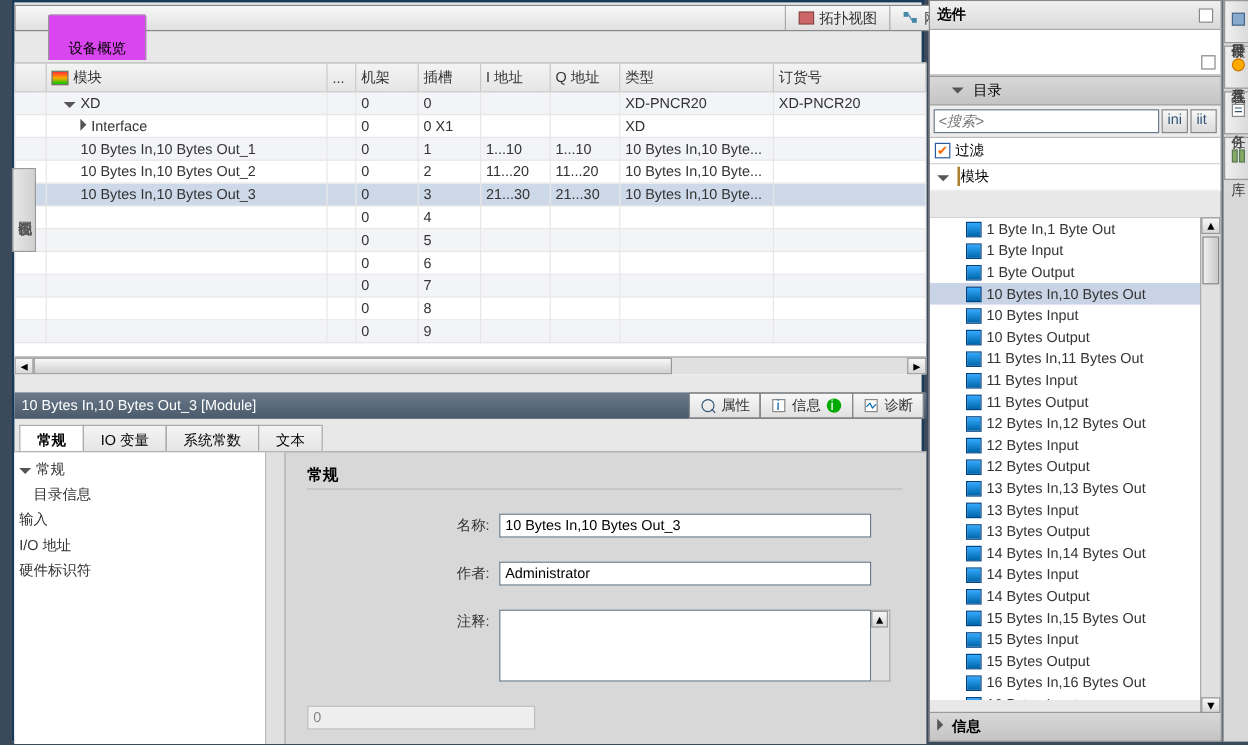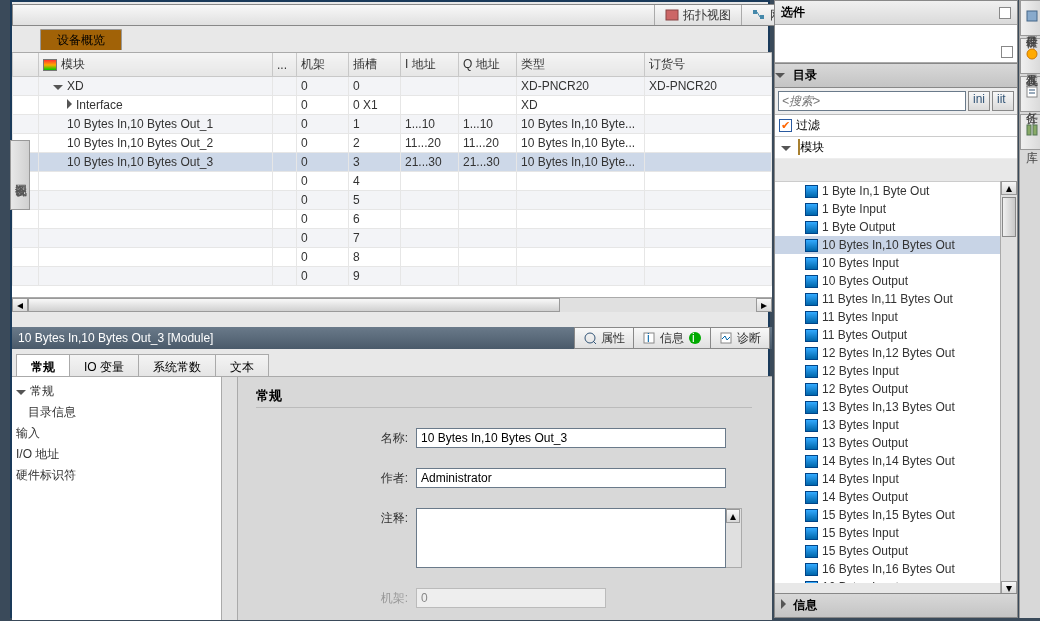--- a/index.html
+++ b/index.html
@@ -9,21 +9,21 @@
 .viewtabs { left: 10; top: 0; width: 904px; height: 22px; background: linear-gradient(#f8f8f8,#e0e0e0); border: 1px solid #888; display: flex; justify-content: flex-end; }
 .viewtab { padding: 2px 10px; border-left: 1px solid #aaa; display: flex; align-items: center; gap: 4px; color: #333; }
 .viewtab.active { background: #fff; }
 .vticon { width: 14px; height: 12px; }
 
 
 .main { position: absolute; left: 10px; top: 0; width: 760px; height: 618px; border: 2px solid #1a3a5a; background: #e8e8e8; }
 
 
 .tabrow { position: absolute; left: 28px; top: 30px; }
-.tab { padding: 3px 16px 3px 16px; background: #a16207; border: 1px solid #999; border-bottom: none; border-radius: 2px 2px 0 0; }
+.tab { padding: 20px 16px 3px 16px; background: #d946ef; border: 1px solid #999; border-bottom: none; border-radius: 2px 2px 0 0; }
 
 
 .tablewrap { position: absolute; left: 0px; top: 50px; width: 760px; height: 260px; background: #fff; border-top: 1px solid #aaa; overflow: hidden; }
 .devtable { width: 100%; border-collapse: collapse; }
 .devtable th { background: linear-gradient(#f4f4f4,#e6e6e6); border: 1px solid #c8c8c8; border-top: none; padding: 3px 4px; text-align: left; font-weight: normal; color: #333; }
 .devtable td { border: 1px solid #e6e6e6; padding: 2px 4px; color: #333; background: #fff; }
 .devtable tr.alt td { background: #f3f4f7; }
 .devtable tr.sel td { background: #cdd8e8; }
 .indent1 { padding-left: 14px !important; }
 .indent2 { padding-left: 28px !important; margin-left: 19px; }
@@ -60,21 +60,21 @@
 .fldrow.dis label { color:#999; }
 .fldrow.dis input { border-color:#bbb; color:#888; background:#eee; max-width:190px; }
 
 
 .leftside { position:absolute; left:10px; top:140px; width:20px; height:70px; background: linear-gradient(90deg,#e8e8e8,#d0d0d0); border:1px solid #999; writing-mode: vertical-rl; text-align:center; font-size:11px; color:#555; }
 
 
 .rightpanel { position:absolute; left:774px; top:0; width:244px; height:618px; background:#e8e8e8; border:1px solid #888; }
 .rtitle { background: linear-gradient(#f0f0f0,#dadada); padding:3px 6px; font-weight:bold; border-bottom:1px solid #aaa; display:flex; justify-content:space-between; align-items:center; }
 .rsmall { background:#fff; height:38px; border-bottom:1px solid #aaa; position:relative; }
-.catbar { padding:3px 0; background: linear-gradient(#d8d8d8,#c4c4c4); border-top:1px solid #888; border-bottom:1px solid #888; display:flex; align-items:center; gap:4px; font-weight:bold; }
+.catbar { padding:3px 18px; background: linear-gradient(#d8d8d8,#c4c4c4); border-top:1px solid #888; border-bottom:1px solid #888; display:flex; align-items:center; gap:4px; font-weight:normal; }
 .search { display:flex; padding:3px; gap:2px; background:#ededed; border-bottom:1px solid #bbb; }
 .search input { flex:1; border:1px solid #6a7a8a; padding:1px 3px; font-style:italic; color:#777; }
 .togglebtn { width:22px; height:20px; background: linear-gradient(#f8f8f8,#dadada); border:1px solid #888; }
 .filterrow { padding:2px 4px; background:#fff; border-bottom:1px solid #ccc; display:flex; align-items:center; gap:4px; }
 .chk { width:13px; height:13px; border:1px solid #2a5aa0; background:#fff; display:inline-flex; align-items:center; justify-content:center; color:#f60; font-size:11px; }
 .catlist { position:absolute; left:0; top:180px; width:226px; bottom:34px; background:#fff; overflow-y:auto; overflow-x:hidden; border-top:1px solid #ccc; }
 .catitem { padding:2px 2px 2px 30px; white-space:nowrap; display:flex; align-items:center; gap:4px; color:#333; }
 .catitem.sel { background:#c8d4e6; }
 .caticon { width:13px; height:13px; background: linear-gradient(#3af,#06a); border:1px solid #048; }
 .foldericon { width:14px; height:12px; background:#e8c060; border:1px solid #a88030; }
@@ -327,21 +327,20 @@
         <input value="Administrator" style="">
       </div>
       <div class="fldrow">
         <label>注释:</label>
         <textarea style=""></textarea>
         <div style="width:16px; align-self:stretch; background:#e0e0e0; border:1px solid #aaa; border-left:none;">
           <div class="arrowbtn" style="height:14px;width:14px;">▴</div>
         </div>
       </div>
       <div class="fldrow dis">
-        <label>机架:</label>
         <input disabled="" value="0" style="">
       </div>
       <div class="fldrow dis">
         <label>插槽:</label>
         <input disabled="" value="3" style="">
       </div>
     </div>
   </div>
 
 </div>

